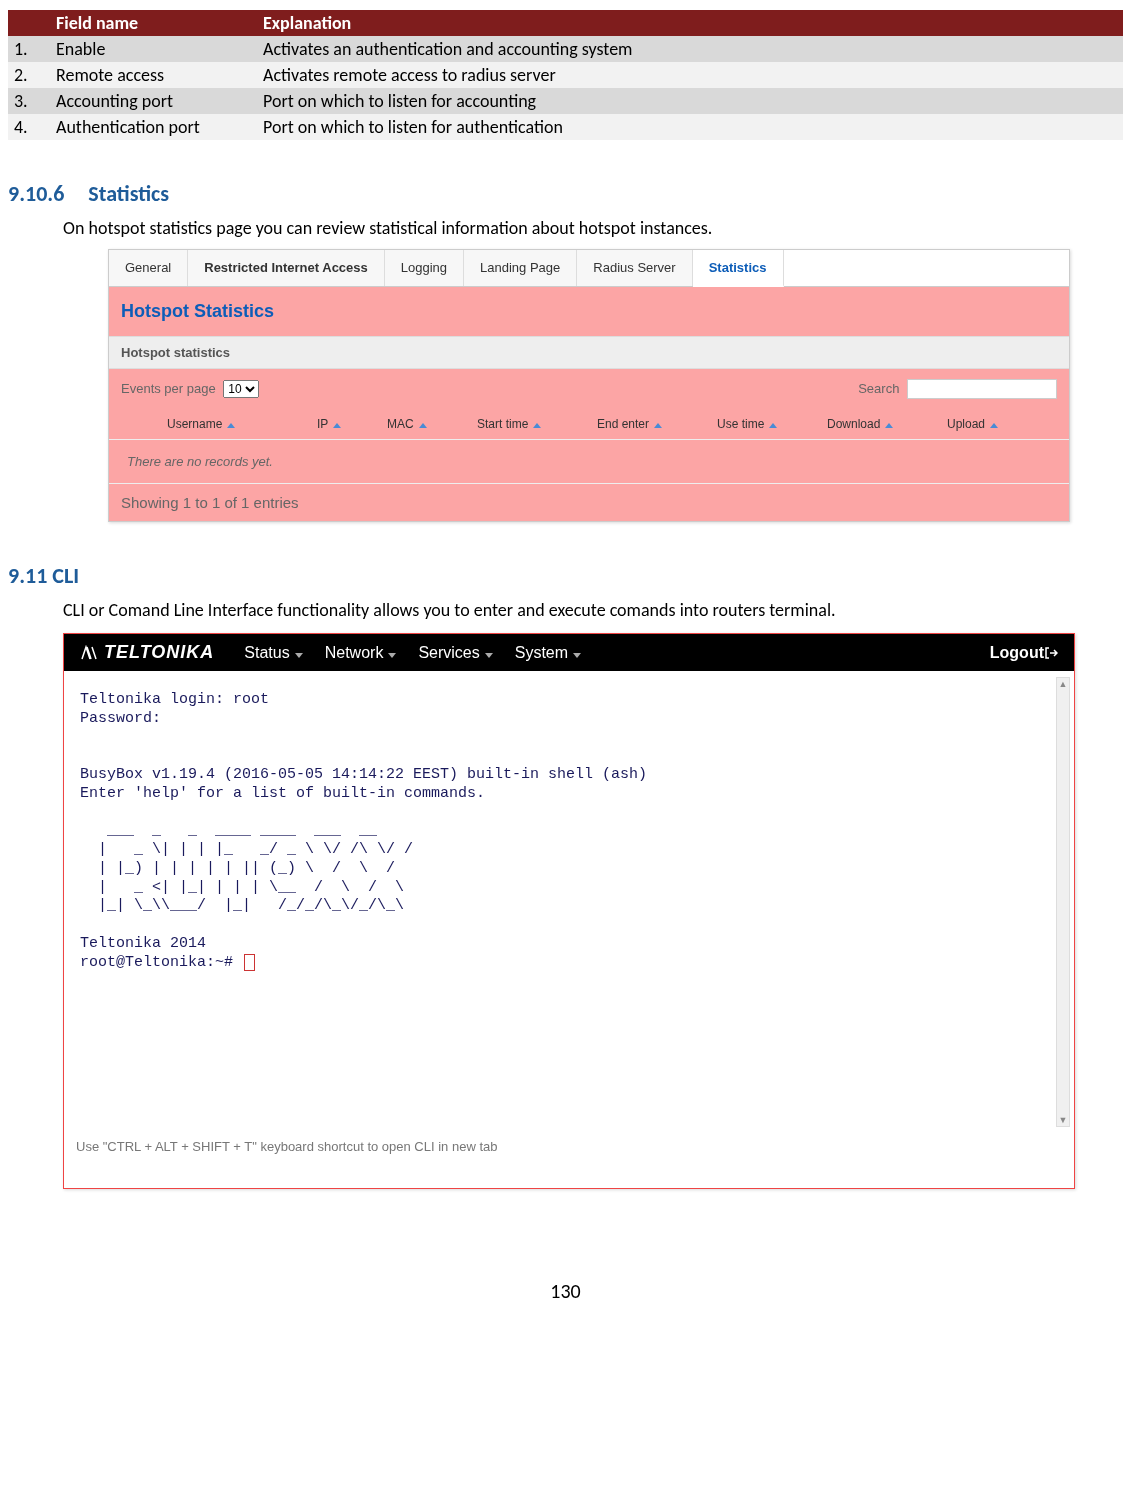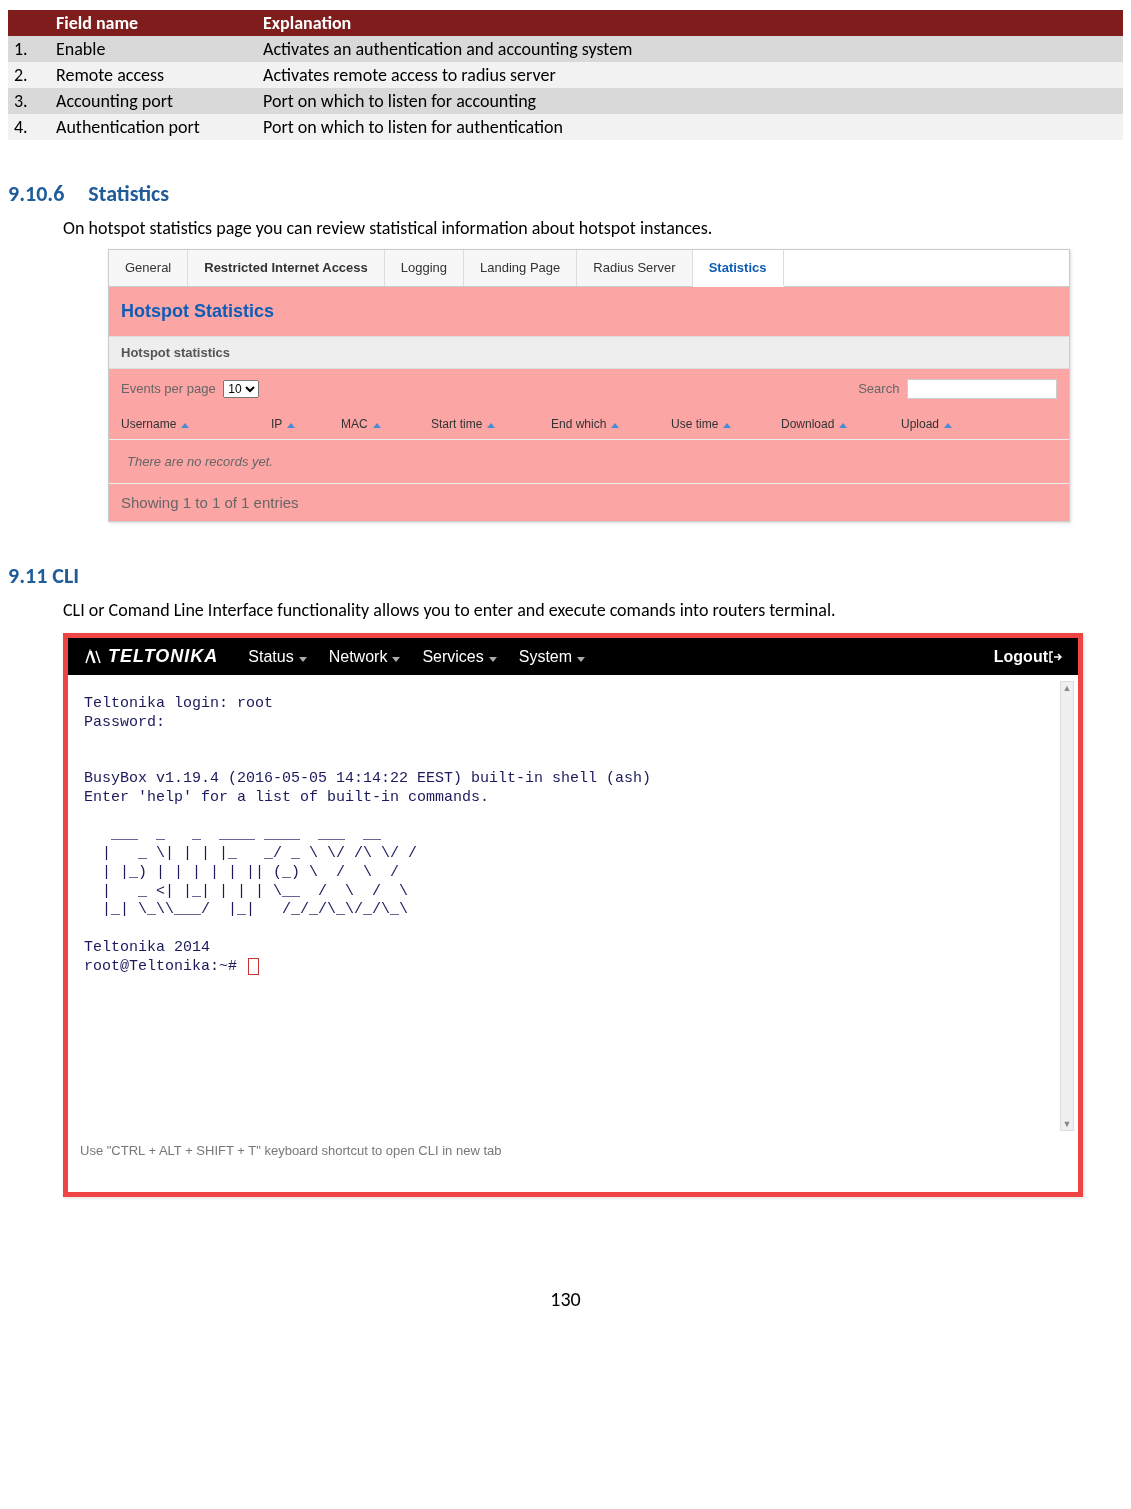--- a/index.html
+++ b/index.html
@@ -126,21 +126,21 @@
   }
   .sort-icon::after {
     content: "";
     display: inline-block;
     width: 0; height: 0;
     border-left: 4px solid transparent;
     border-right: 4px solid transparent;
     border-bottom: 5px solid #4a8bd6;
     margin-left: 2px;
   }
-  .col-username { width: 150px; }
+  .col-username { width: 150px; margin-left: 46px; }
   .col-ip { width: 70px; }
   .col-mac { width: 90px; }
   .col-start { width: 120px; }
   .col-end { width: 120px; }
   .col-use { width: 110px; }
   .col-down { width: 120px; }
   .col-up { width: 100px; }
   .stats-empty {
     padding: 14px 18px;
     font-style: italic;
@@ -150,21 +150,21 @@
   .stats-footer {
     padding: 10px 12px;
     color: #666;
     font-size: 15px;
   }
 
   
   .cli-box {
     margin-left: 55px;
     width: 1010px;
-    border: 5px solid #ef4444;
+    border: 1px solid #ef4444;
     box-shadow: 1px 1px 3px rgba(0,0,0,0.15);
     background: #fff;
     font-family: Arial, sans-serif;
     margin-top: 12px;
   }
   .cli-nav {
     background: #000;
     color: #fff;
     display: flex;
     align-items: center;
@@ -332,21 +332,21 @@
       </div>
     <div class="col-mac">
         <span>MAC</span>
         <span class="sort-icon"></span>
       </div>
     <div class="col-start">
         <span>Start time</span>
         <span class="sort-icon"></span>
       </div>
     <div class="col-end">
-        <span>End which</span>
+        <span>End enter</span>
         <span class="sort-icon"></span>
       </div>
     <div class="col-use">
         <span>Use time</span>
         <span class="sort-icon"></span>
       </div>
     <div class="col-down">
         <span>Download</span>
         <span class="sort-icon"></span>
       </div>

